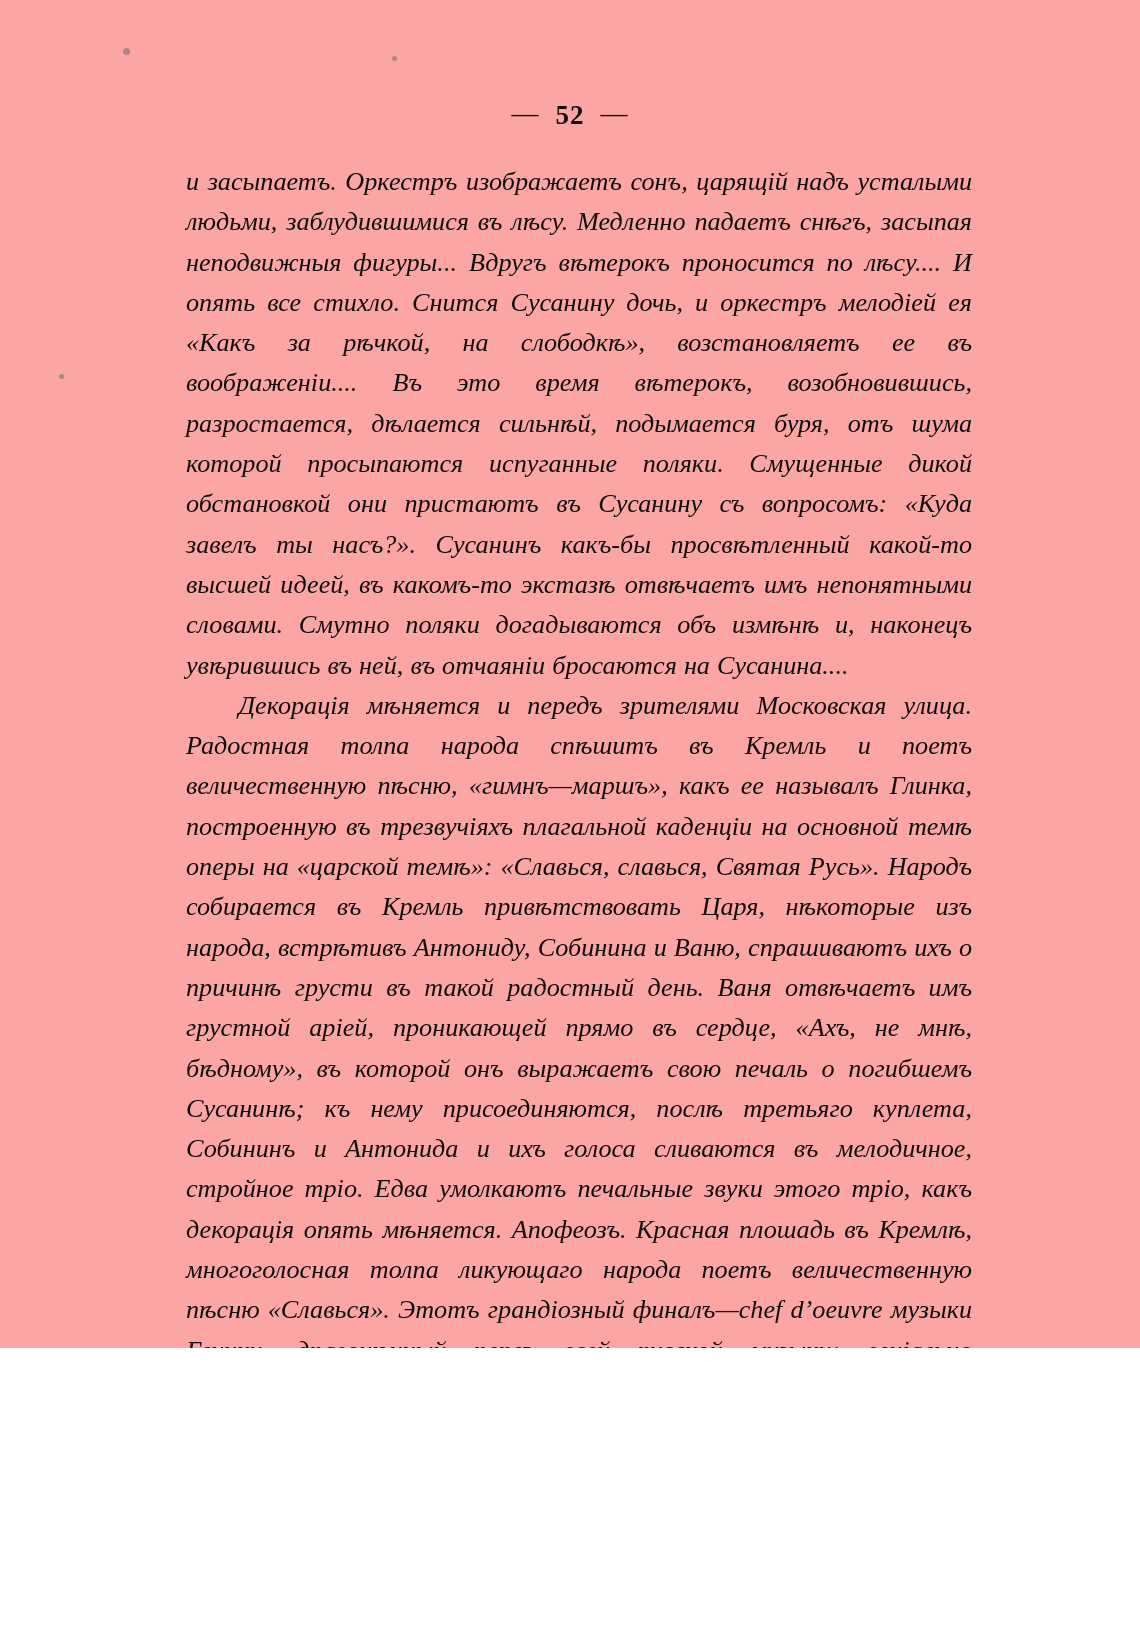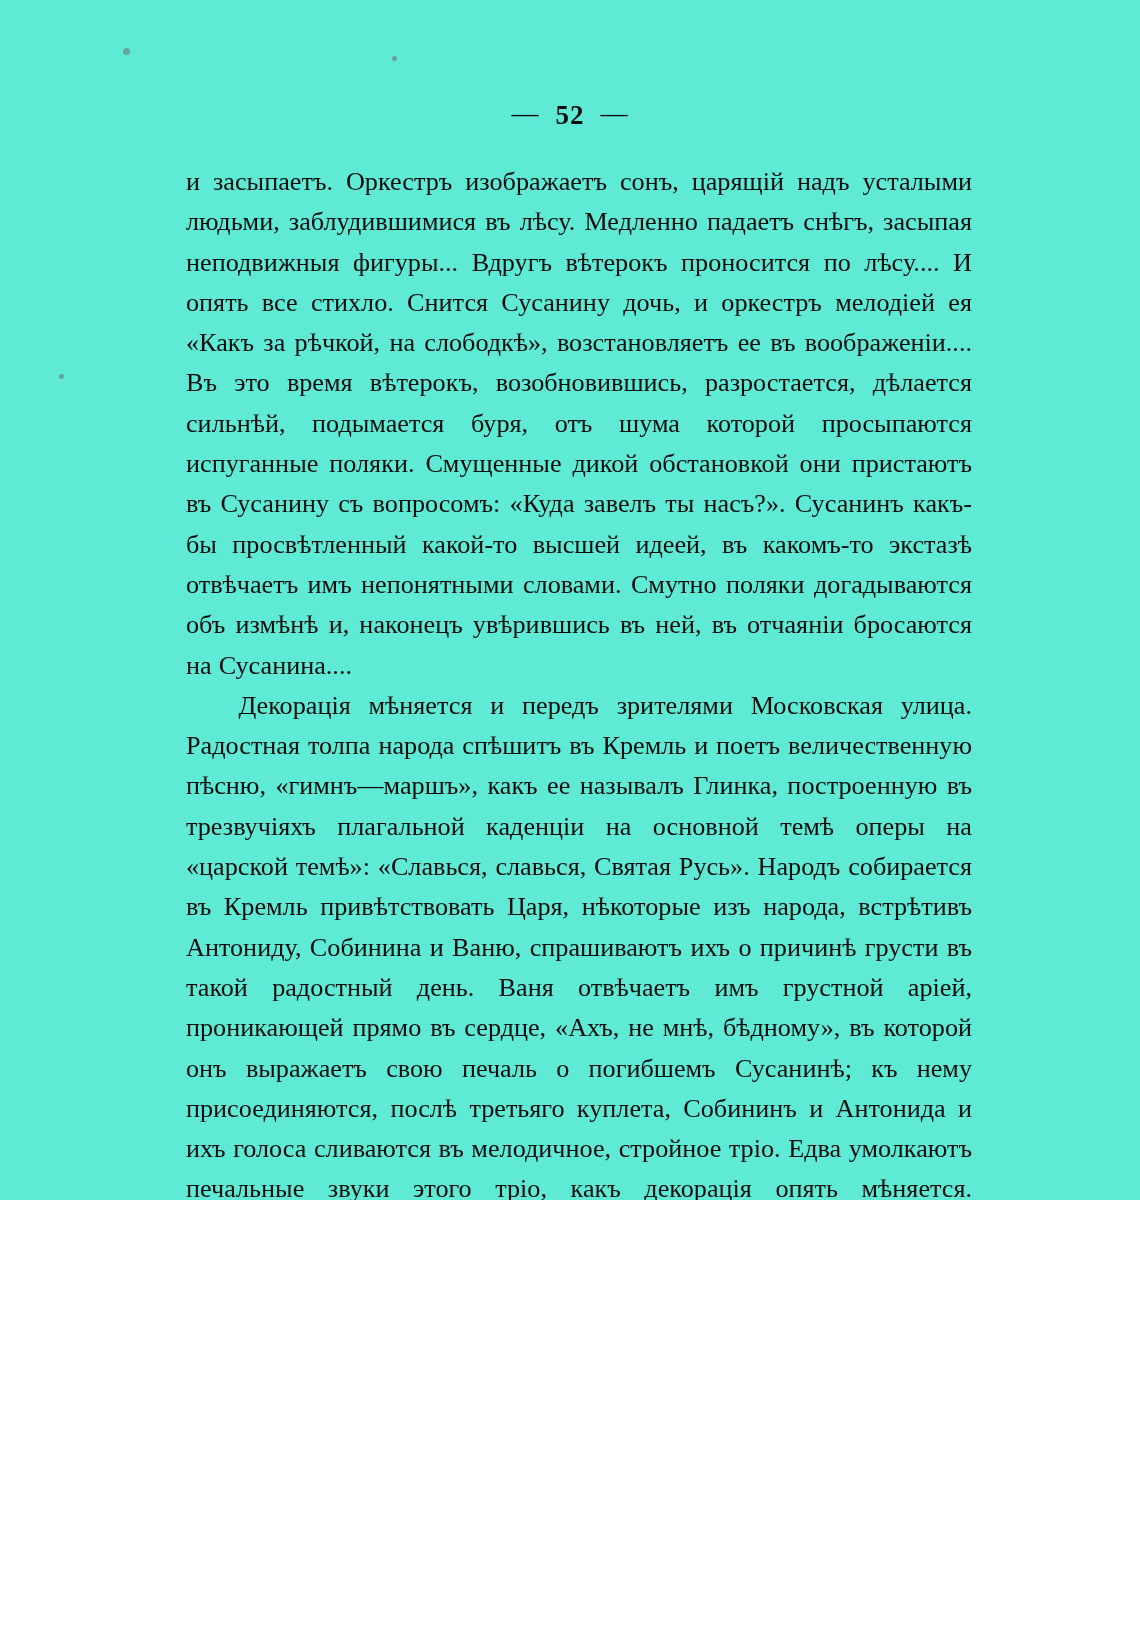--- a/index.html
+++ b/index.html
@@ -3,22 +3,22 @@
 <meta charset="utf-8">
 <style>
   html, body {
     margin: 0;
     padding: 0;
     background: #ffffff;
   }
   .page {
     position: relative;
     width: 1140px;
-    height: 1200px;
-    background: #5eead4;
+    height: 1348px;
+    background: #fca5a5;
     overflow: hidden;
     font-family: "Liberation Serif", "DejaVu Serif", serif;
     color: #0d0d0d;
   }
   
   .speck {
     position: absolute;
     background: #6b6b6b;
     border-radius: 50%;
     opacity: .55;
@@ -46,20 +46,21 @@
   .folio .num {
     display: inline-block;
     font-weight: 700;
   }
 
   .textblock {
     position: absolute;
     left: 186px;
     top: 162px;
     width: 786px;
+    font-style: italic;
   }
   .para {
     margin: 0;
     font-size: 26.2px;
     line-height: 40.3px;
     text-align: justify;
     text-justify: inter-word;
     word-spacing: 0.5px;
   }
   .para + .para {

